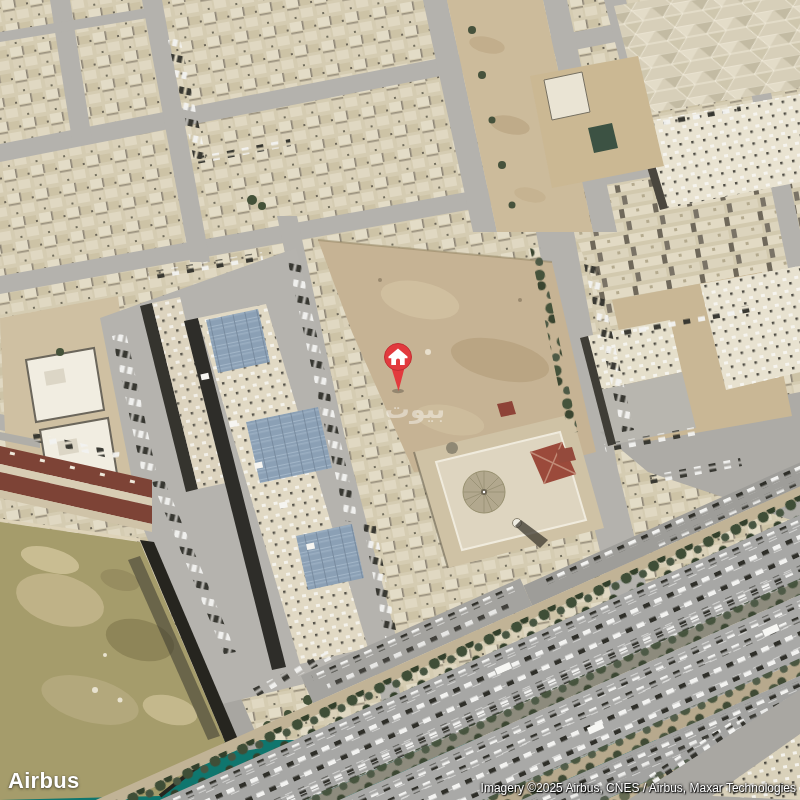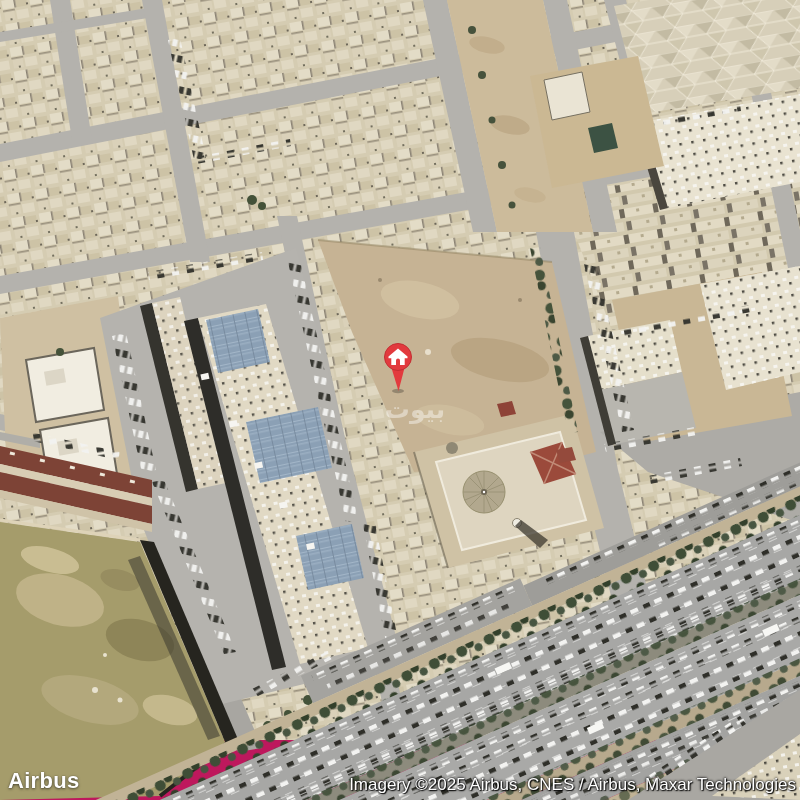--- a/index.html
+++ b/index.html
@@ -1,20 +1,20 @@
 <!DOCTYPE html>
 <html><head>
 <meta charset="utf-8">
 <style>
   html,body{margin:0;padding:0;background:#000;}
-  .viewport{position:relative;width:800px;height:800px;overflow:hidden;background:#be185d;font-family:"Liberation Sans",sans-serif;}
+  .viewport{position:relative;width:800px;height:800px;overflow:hidden;background:#0f766e;font-family:"Liberation Sans",sans-serif;}
   .viewport svg{display:block;}
   .google-logo{position:absolute;left:8px;bottom:6px;font-size:22px;font-weight:bold;color:#fff;letter-spacing:.3px;
     text-shadow:0 1px 3px rgba(0,0,0,.55),0 0 1px rgba(0,0,0,.45);}
-  .attribution{position:absolute;right:4px;bottom:5px;font-size:17px;color:#fff;
+  .attribution{position:absolute;right:4px;bottom:5px;font-size:12px;color:#fff;
     text-shadow:0 0 3px rgba(0,0,0,.95),0 0 2px rgba(0,0,0,.9),1px 1px 1px rgba(0,0,0,.85);padding-left:44px;}
 </style>
 </head>
 <body>
 
 <div class="viewport">
 <svg width="800" height="800" viewBox="0 0 800 800">
   <defs>
     <pattern id="blk" width="28" height="24" patternUnits="userSpaceOnUse" patternTransform="rotate(-10)">
       <rect width="28" height="24" fill="#d5ccb2"></rect>

